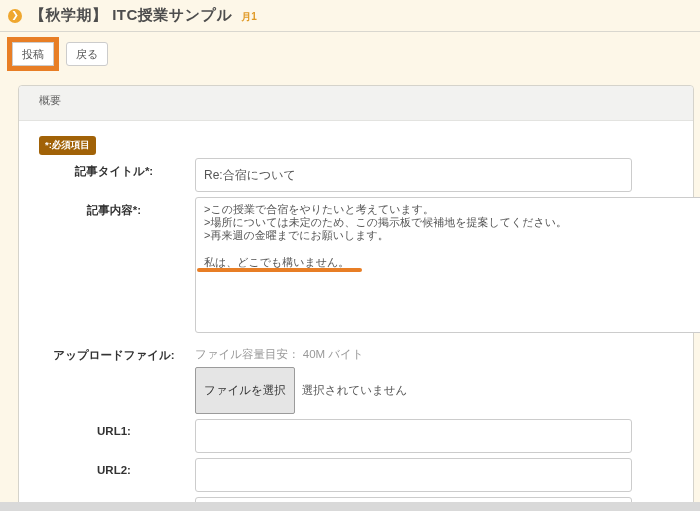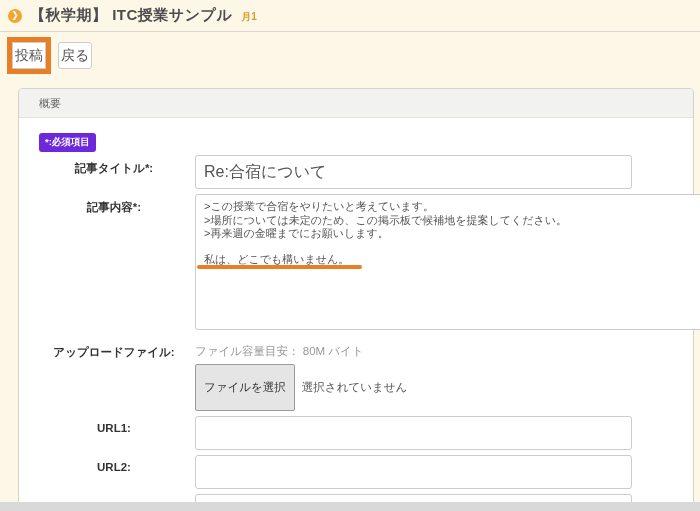--- a/index.html
+++ b/index.html
@@ -48,47 +48,47 @@
     display: inline-block;
     border: 5px solid #e87e25;
     line-height: 0;
     margin-right: 3px;
   }
   .btn {
     background: #ffffff;
     border: 1px solid #cccccc;
     border-radius: 3px;
     font-family: inherit;
-    font-size: 14px; color: #555;
-    padding: 5px 2px;
+    font-size: 11px; color: #555;
+    padding: 5px 9px;
     cursor: pointer;
     line-height: 1.1;
   }
   .annotation-box .btn { border-radius: 0; margin: 0; }
   .toolbar .btn + .btn, .toolbar .annotation-box + .btn { margin-left: 4px; }
 
   
   .panel {
     margin: 8px 6px 0 18px;
     background: #ffffff;
     border: 1px solid #d5d3cb;
     border-radius: 4px;
   }
   .panel-header {
     background: #f2f2f0;
     border-bottom: 1px solid #e3e3e0;
     border-radius: 4px 4px 0 0;
-    padding: 7px 20px 6px 20px;
+    padding: 7px 20px 12px 20px;
     font-size: 11px; color: #666;
   }
   .panel-body { padding: 13px 20px 16px 20px; }
 
   .required-badge {
     display: inline-block;
-    background: #6d28d9;
+    background: #a16207;
     color: #fff;
     font-size: 9.5px; font-weight: bold;
     padding: 3px 6px;
     border-radius: 3px;
     margin-bottom: 2px;
   }
 
   
   .form { margin-top: 1px; }
   .row {
@@ -101,21 +101,21 @@
   .row label {
     text-align: center;
     font-size: 11.5px; font-weight: bold; color: #333;
     padding-top: 6px;
     white-space: nowrap;
   }
   .text-input {
     width: 437px; height: 23px;
     border: 1px solid #ccc; border-radius: 3px;
     font-family: inherit;
-    font-size: 16px; color: #555;
+    font-size: 12px; color: #555;
     padding: 16px 8px;
   }
   .content-wrap { position: relative; }
   .content-textarea {
     width: 523px; height: 136px;
     border: 1px solid #ccc; border-radius: 3px;
     font-family: inherit;
     font-size: 11px; line-height: 1.2; color: #555;
     padding: 5px 8px;
     resize: both;
@@ -193,21 +193,21 @@
 &gt;再来週の金曜までにお願いします。
 
 私は、どこでも構いません。</textarea>
             <span class="underline-annotation"></span>
           </div>
         </div>
 
         <div class="row">
           <label>アップロードファイル:</label>
           <div class="field upload-field">
-            <div class="upload-hint">ファイル容量目安： 80M バイト</div>
+            <div class="upload-hint">ファイル容量目安： 40M バイト</div>
             <div class="file-control">
               <button class="file-button">ファイルを選択</button>
               <span class="file-status">選択されていません</span>
             </div>
           </div>
         </div>
 
         <div class="row url-row">
           <label>URL1:</label>
           <div class="field">

